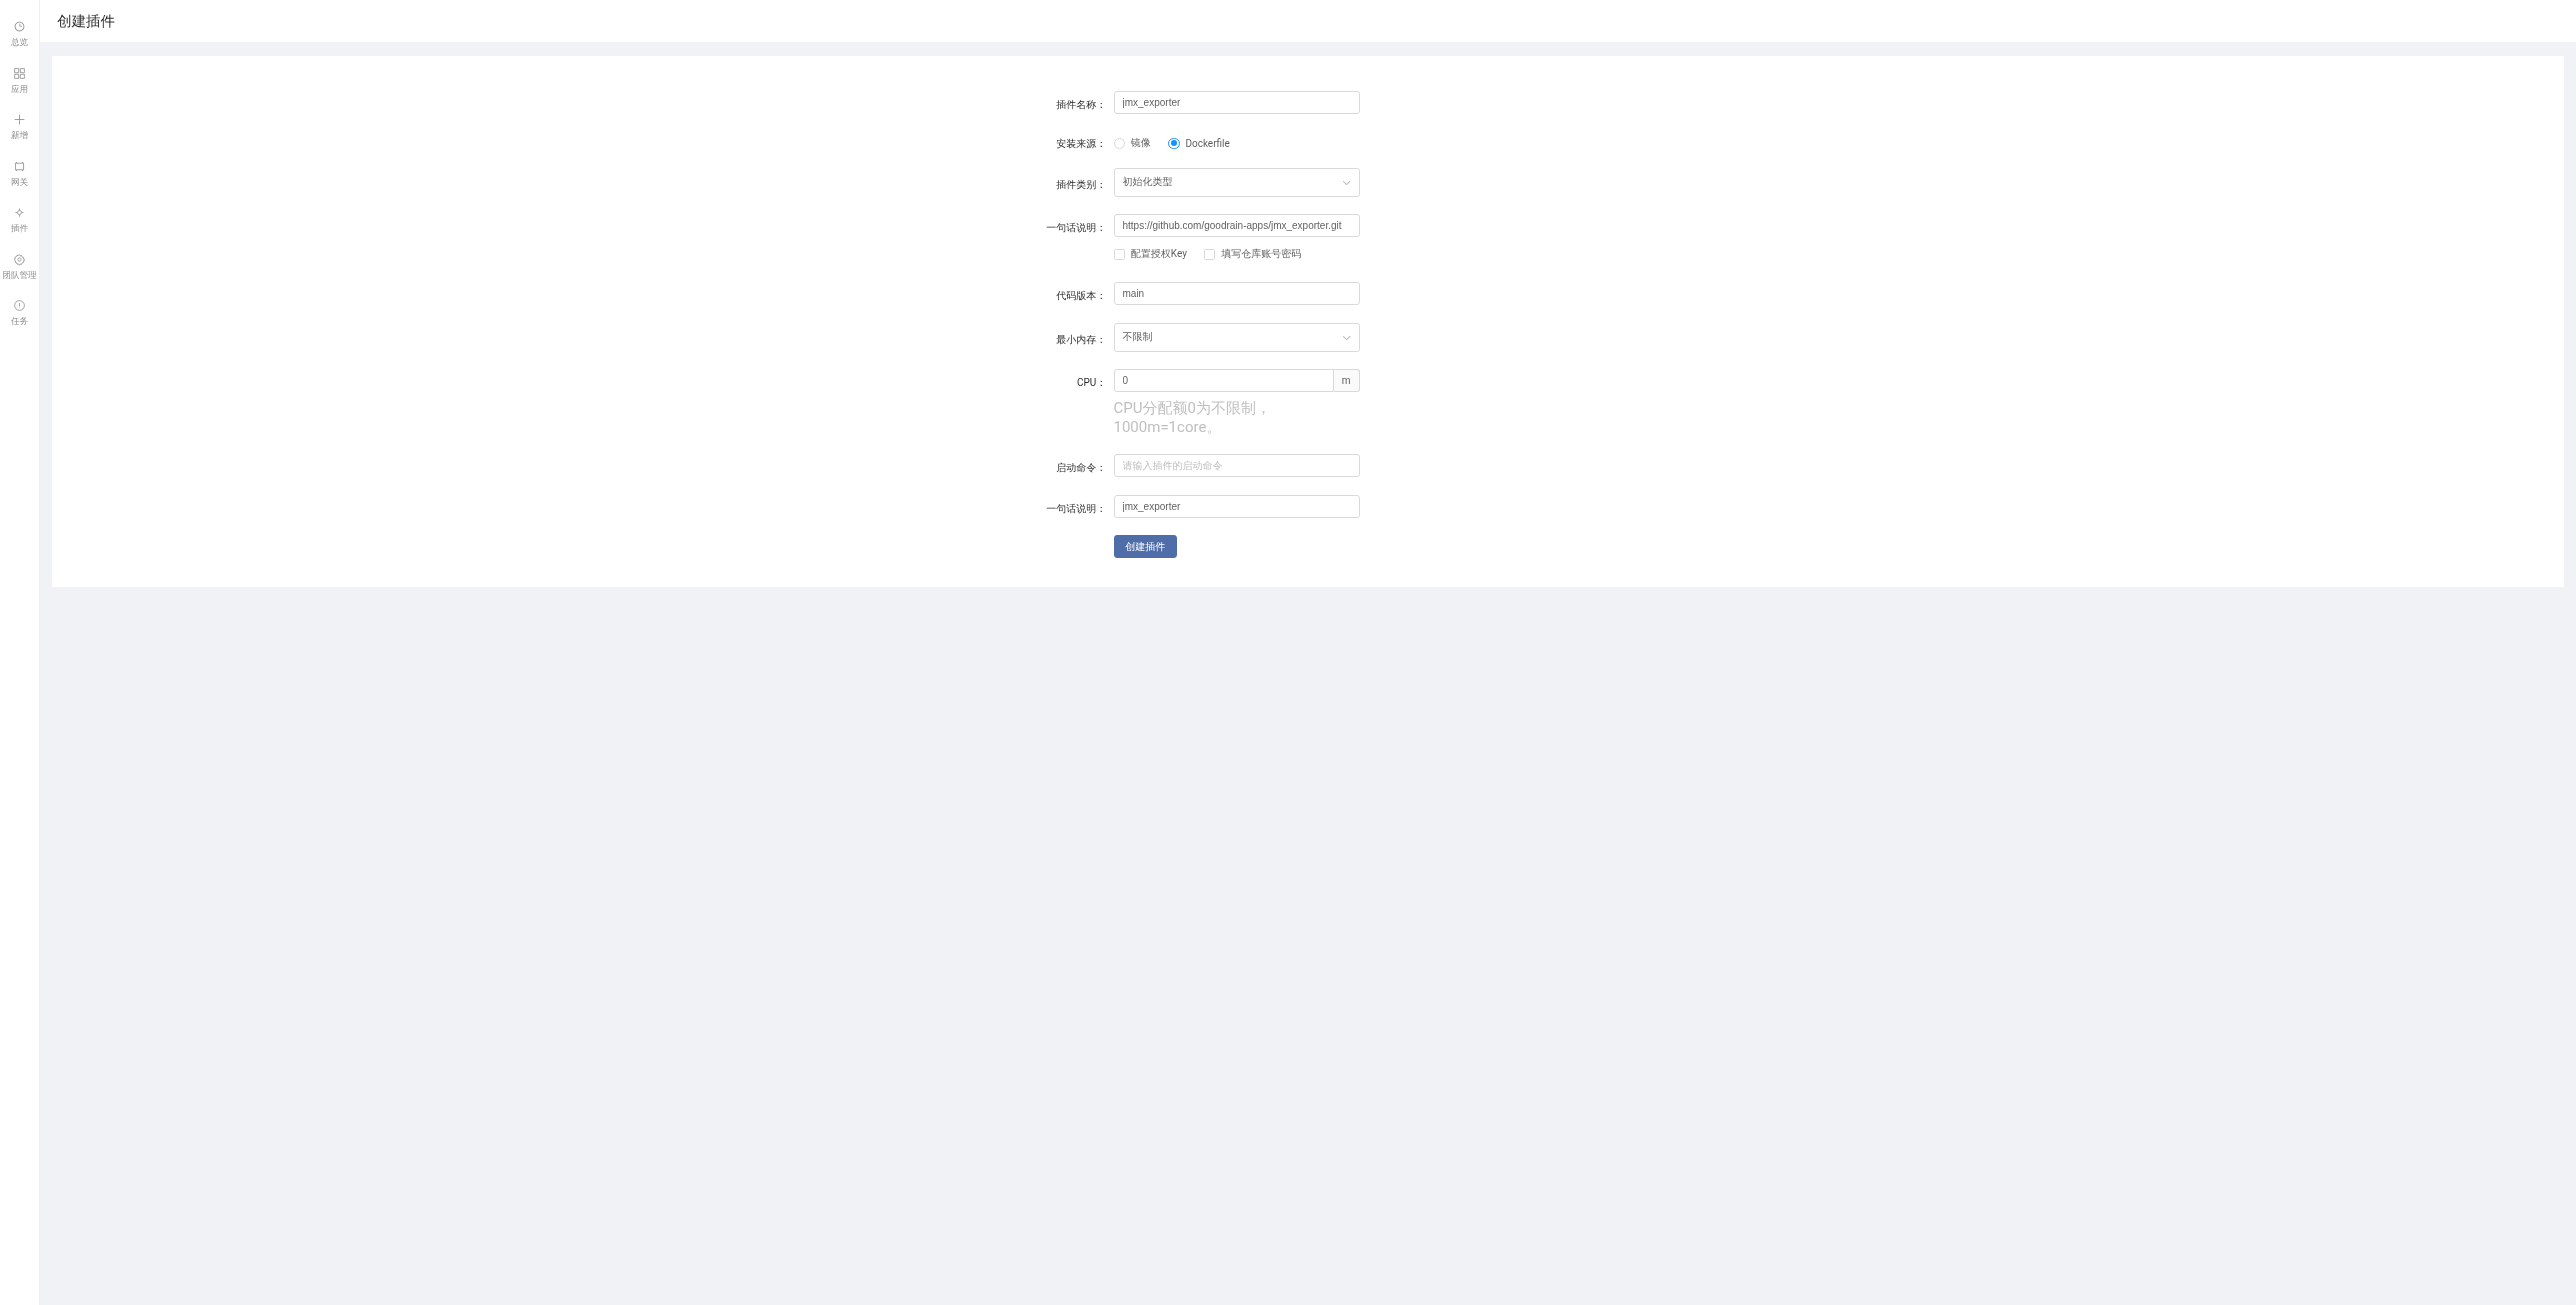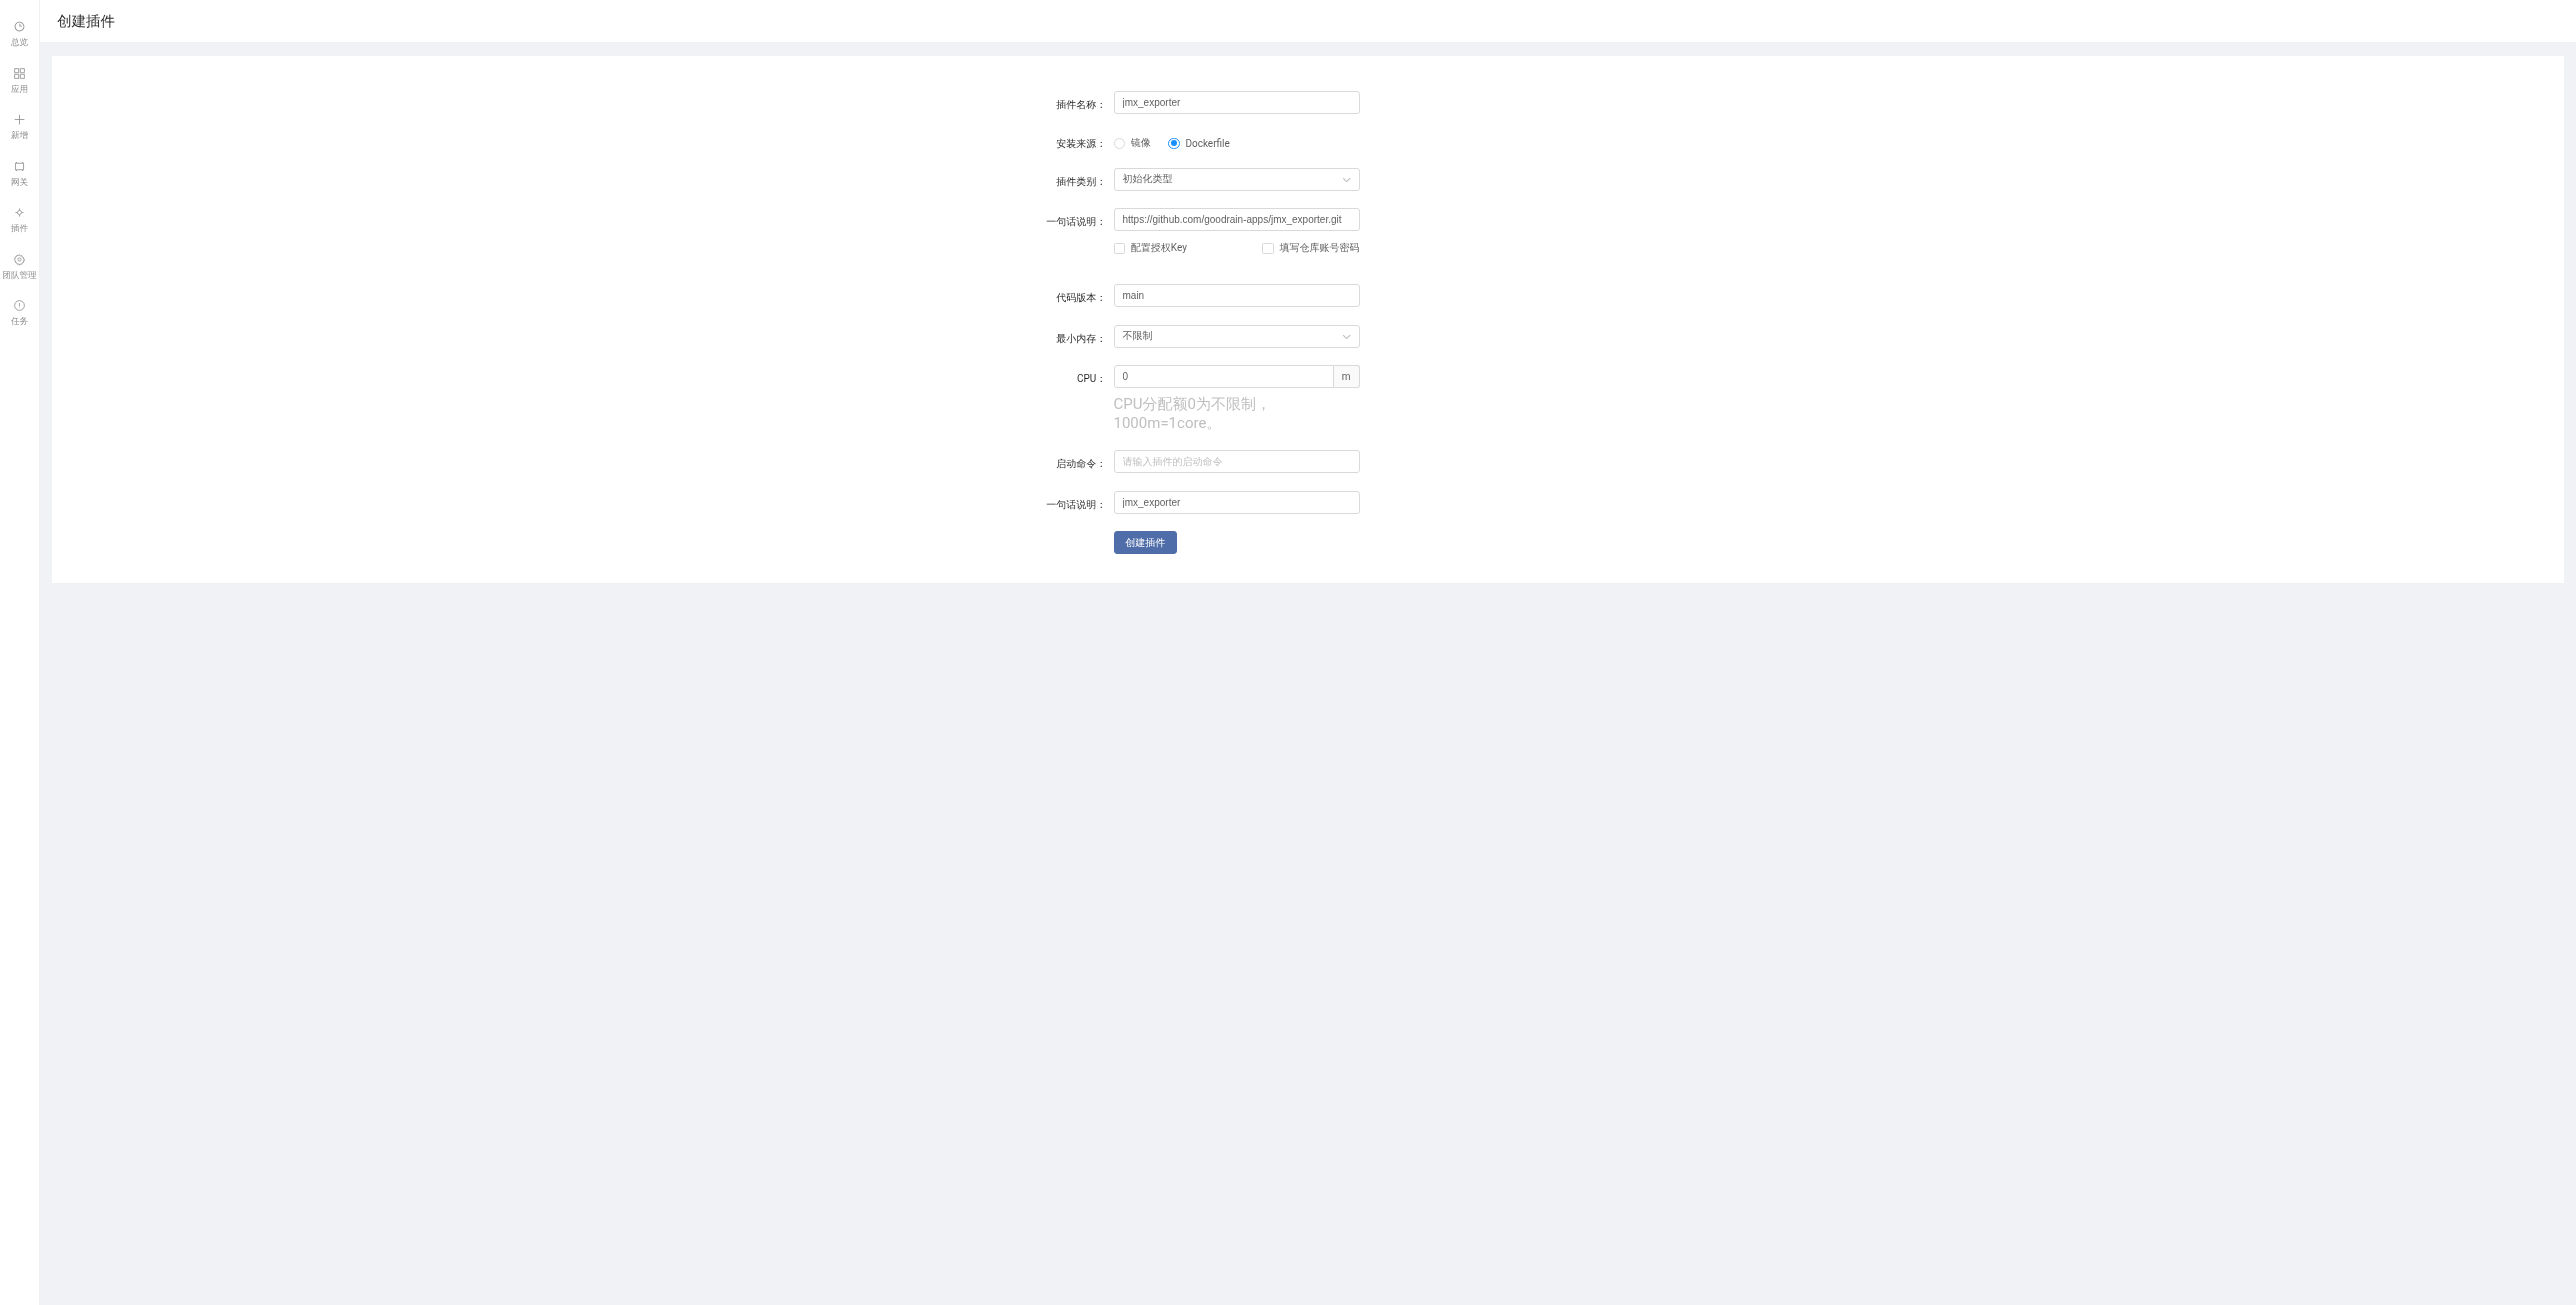--- a/index.html
+++ b/index.html
@@ -102,21 +102,21 @@
       font-size: 10px;
       color: rgba(0, 0, 0, 0.65);
       outline: none;
       background: #fff;
     }
     .form-input::placeholder {
       color: #bfbfbf;
     }
     .form-select {
       width: 100%;
-      height: 23px;
+      height: 29px;
       padding: 0 8px;
       border: 0.7px solid #d9d9d9;
       border-radius: 2.9px;
       font-size: 10px;
       color: rgba(0, 0, 0, 0.65);
       background: #fff;
       display: flex;
       align-items: center;
       justify-content: space-between;
       cursor: pointer;
@@ -155,25 +155,25 @@
       height: 5.8px;
       border-radius: 50%;
       background: #1890ff;
     }
     .radio-label {
       color: rgba(0, 0, 0, 0.65);
     }
     .checkbox-group {
       display: flex;
       align-items: center;
-      justify-content: space-between;
+      justify-content: flex-start;
       gap: 17px;
       margin-left: 86px;
       max-width: 246px;
-      margin-bottom: 29px;
+      margin-bottom: 21px;
       padding-top: 4.3px;
     }
     .checkbox-item {
       display: flex;
       align-items: center;
       gap: 5.8px;
       cursor: pointer;
     }
     .checkbox-box {
       width: 11.5px;

